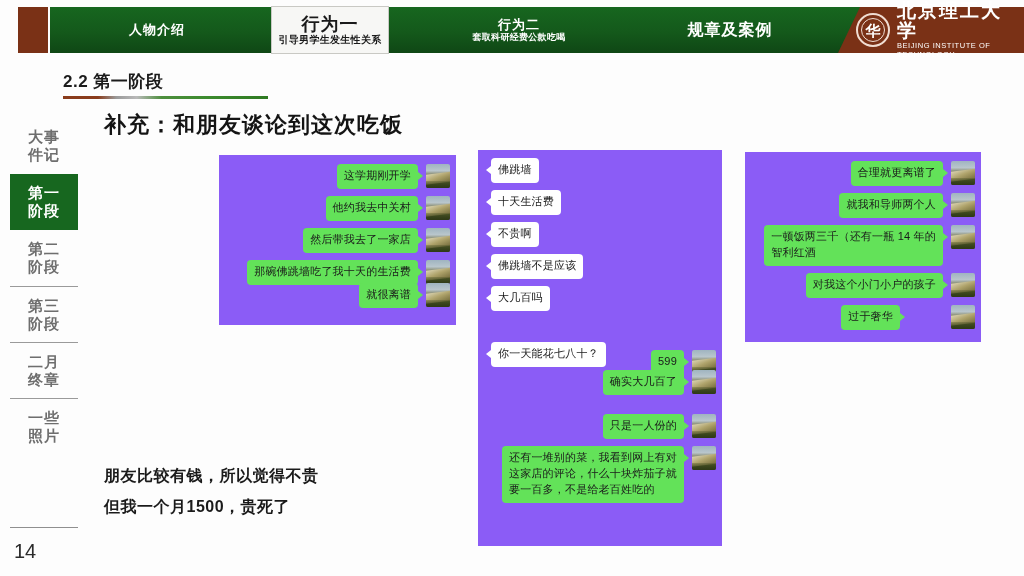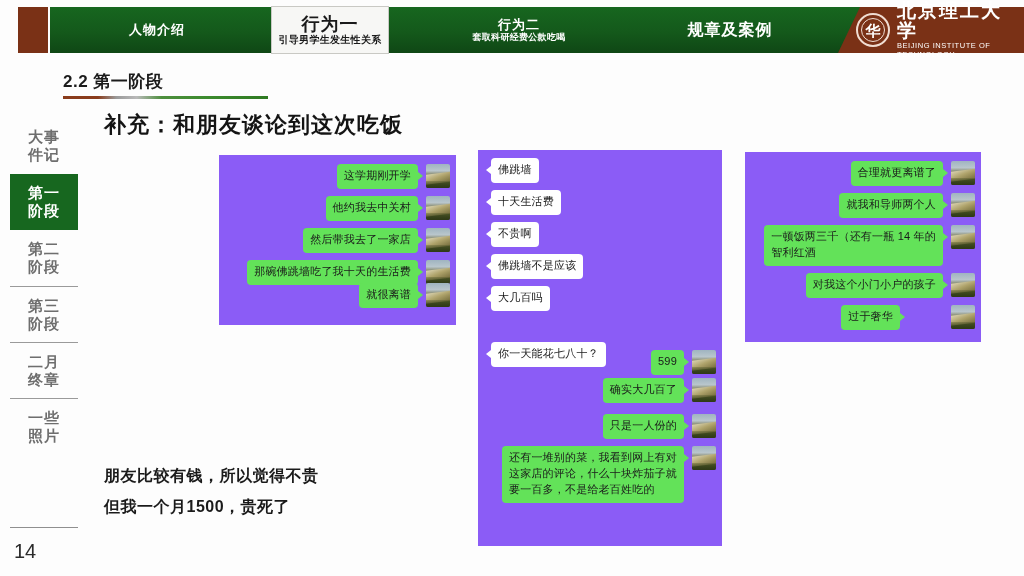--- a/index.html
+++ b/index.html
@@ -247,21 +247,21 @@
       <div class="msg left" style="top: 136px;">
         <div class="bubble in">大几百吗</div>
       </div>
       <div class="msg left" style="top: 168px; margin-top: 24px;">
         <div class="bubble in">你一天能花七八十？</div>
       </div>
       <div class="msg right" style="top: 200px;">
         <div class="bubble out">599</div>
         <div class="avatar"></div>
       </div>
-      <div class="msg right" style="top: 228px; border-radius: 9px;">
+      <div class="msg right" style="top: 220px; border-radius: 9px;">
         <div class="bubble out">确实大几百了</div>
         <div class="avatar"></div>
       </div>
       <div class="msg right" style="top: 264px;">
         <div class="bubble out">只是一人份的</div>
         <div class="avatar"></div>
       </div>
       <div class="msg right" style="top: 296px;">
         <div class="bubble out">还有一堆别的菜，我看到网上有对
 这家店的评论，什么十块炸茄子就

